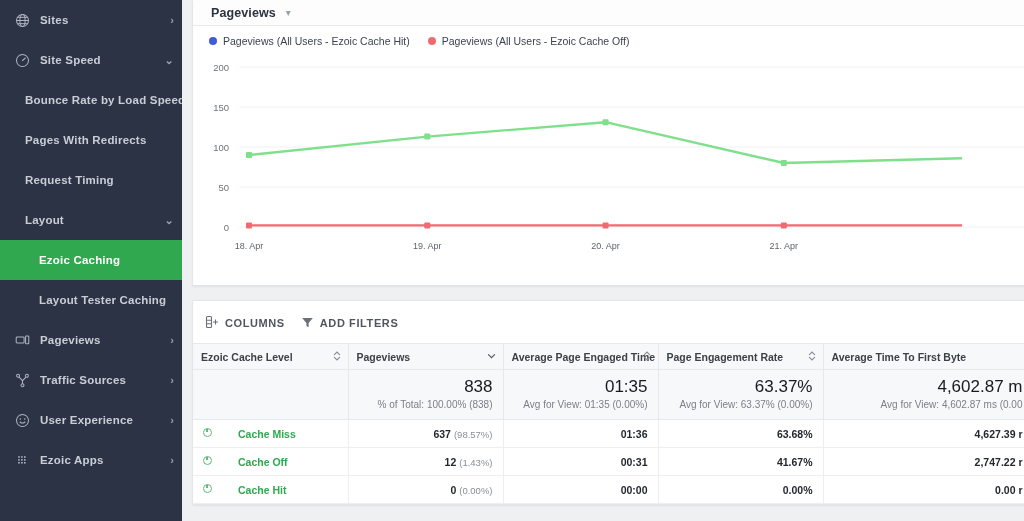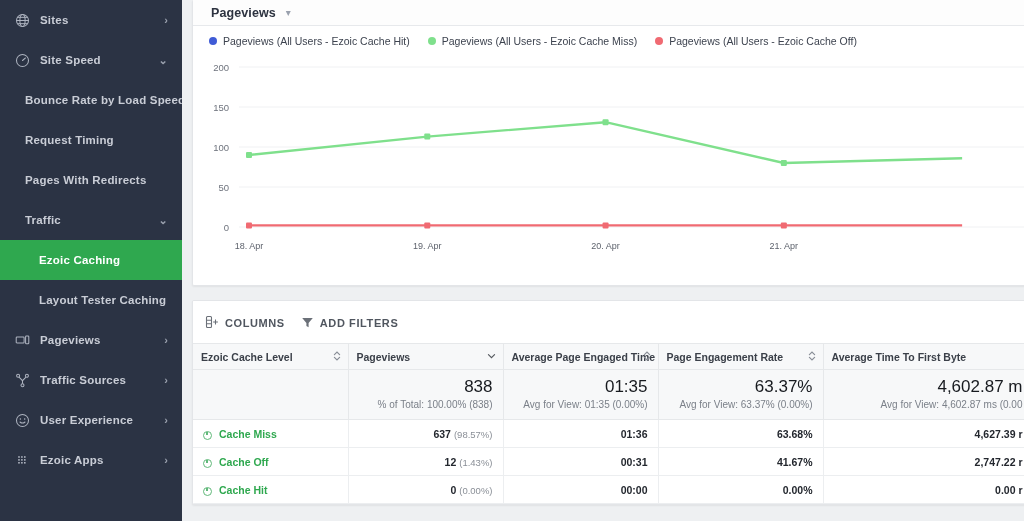--- a/index.html
+++ b/index.html
@@ -14,21 +14,21 @@
   
   .sidebar {
     width: 182px; min-width: 182px; height: 521px;
     background: #2b3344;
     position: relative;
     overflow: hidden;
   }
   .nav-item {
     display: flex; align-items: center;
     height: 40px;
-    padding: 0 14px 0 12px;
+    padding: 0 8px 0 12px;
     color: #c9cdd6;
     font-size: 11.5px;
     font-weight: bold;
     letter-spacing: .2px;
     cursor: pointer;
     position: relative;
   }
   .nav-item .nv-icon {
     width: 20px; min-width: 20px; height: 20px;
     display: flex; align-items: center; justify-content: center;
@@ -185,21 +185,21 @@
     text-align: right;
     color: #23272e;
     font-weight: bold;
     white-space: nowrap;
   }
   tbody.body td.lvl {
     text-align: left;
     color: #2fa84f;
     font-weight: bold;
   }
-  tbody.body td.lvl .cell-in { display: flex; align-items: flex-end; }
+  tbody.body td.lvl .cell-in { display: flex; align-items: flex-start; gap: 19px; }
   tbody.body td.lvl .ring {
     width: 9px; height: 9px; border: 1.4px solid #61b97a;
     border-radius: 50%; margin-right: 7px; min-width: 9px;
     position: relative;
   }
   tbody.body td.lvl .ring:after {
     content: ""; position: absolute; left: 2.4px; top: 0.6px;
     width: 1.3px; height: 3.1px; background: #61b97a;
   }
   .pct { color: #8a8f97; font-weight: normal; font-size: 9.5px; margin-left: 3px; margin-top: 40px; }
@@ -231,27 +231,27 @@
               <path d="M8 8 L11.2 5.3" stroke-linecap="round"></path>
             </svg>
           </span>
           <span class="nv-label">Site Speed</span>
           <span class="nv-caret">⌄</span>
         </div>
         <div class="nav-item sub">
           <span class="nv-label">Bounce Rate by Load Speed</span>
         </div>
         <div class="nav-item sub">
+          <span class="nv-label">Pages With Redirects</span>
+        </div>
+        <div class="nav-item sub">
           <span class="nv-label">Request Timing</span>
         </div>
         <div class="nav-item sub">
-          <span class="nv-label">Pages With Redirects</span>
-        </div>
-        <div class="nav-item sub">
-          <span class="nv-label">Traffic</span>
+          <span class="nv-label">Layout</span>
           <span class="nv-caret">⌄</span>
         </div>
         <div class="nav-item sub2 active">
           <span class="nv-label">Ezoic Caching</span>
         </div>
         <div class="nav-item sub2">
           <span class="nv-label">Layout Tester Caching</span>
         </div>
         <div class="nav-item">
           <span class="nv-icon">
@@ -313,24 +313,20 @@
 
       <div class="chart-head">
         <span class="metric">Pageviews</span>
         <span class="caret">▾</span>
       </div>
 
       <div class="legend" id="legend">
           <div class="lg">
             <span class="dot" style="background:#3f5bd6"></span>
             <span>Pageviews (All Users - Ezoic Cache Hit)</span>
-          </div>
-          <div class="lg">
-            <span class="dot" style="background:#7fe08c"></span>
-            <span>Pageviews (All Users - Ezoic Cache Miss)</span>
           </div>
           <div class="lg">
             <span class="dot" style="background:#f06a72"></span>
             <span>Pageviews (All Users - Ezoic Cache Off)</span>
           </div>
         </div>
 
       <div class="plot-wrap">
         <svg class="plot" id="plot" width="840" height="212" viewBox="0 0 840 212">
             <line x1="46" y1="174" x2="834" y2="174" stroke="#f0f1f3" stroke-width="1"></line>

